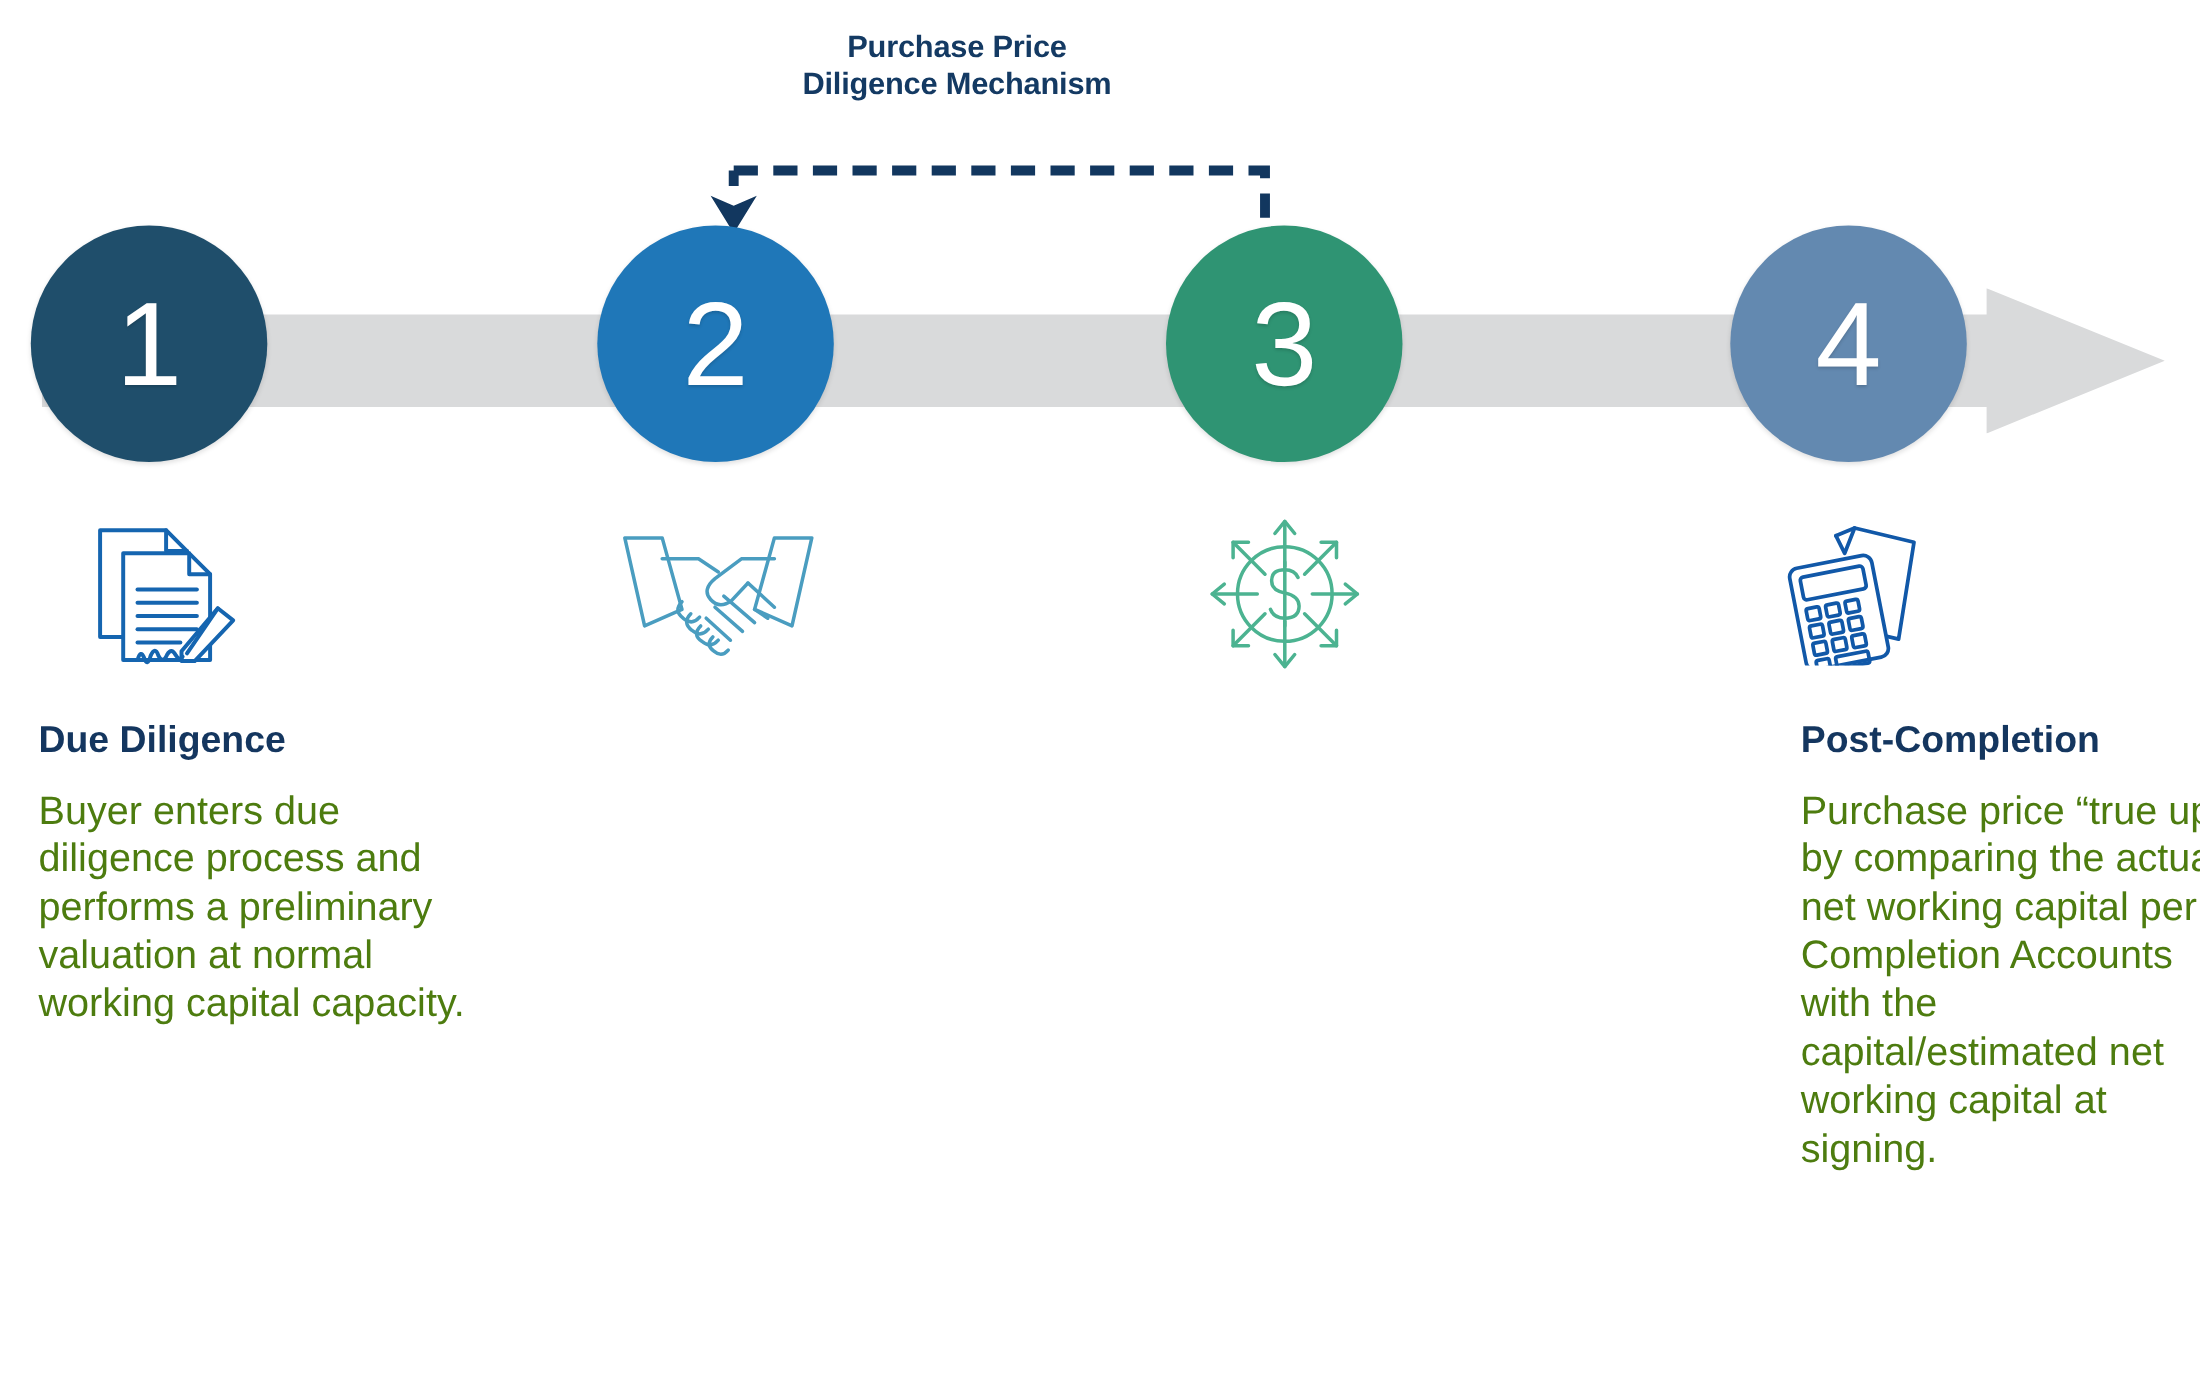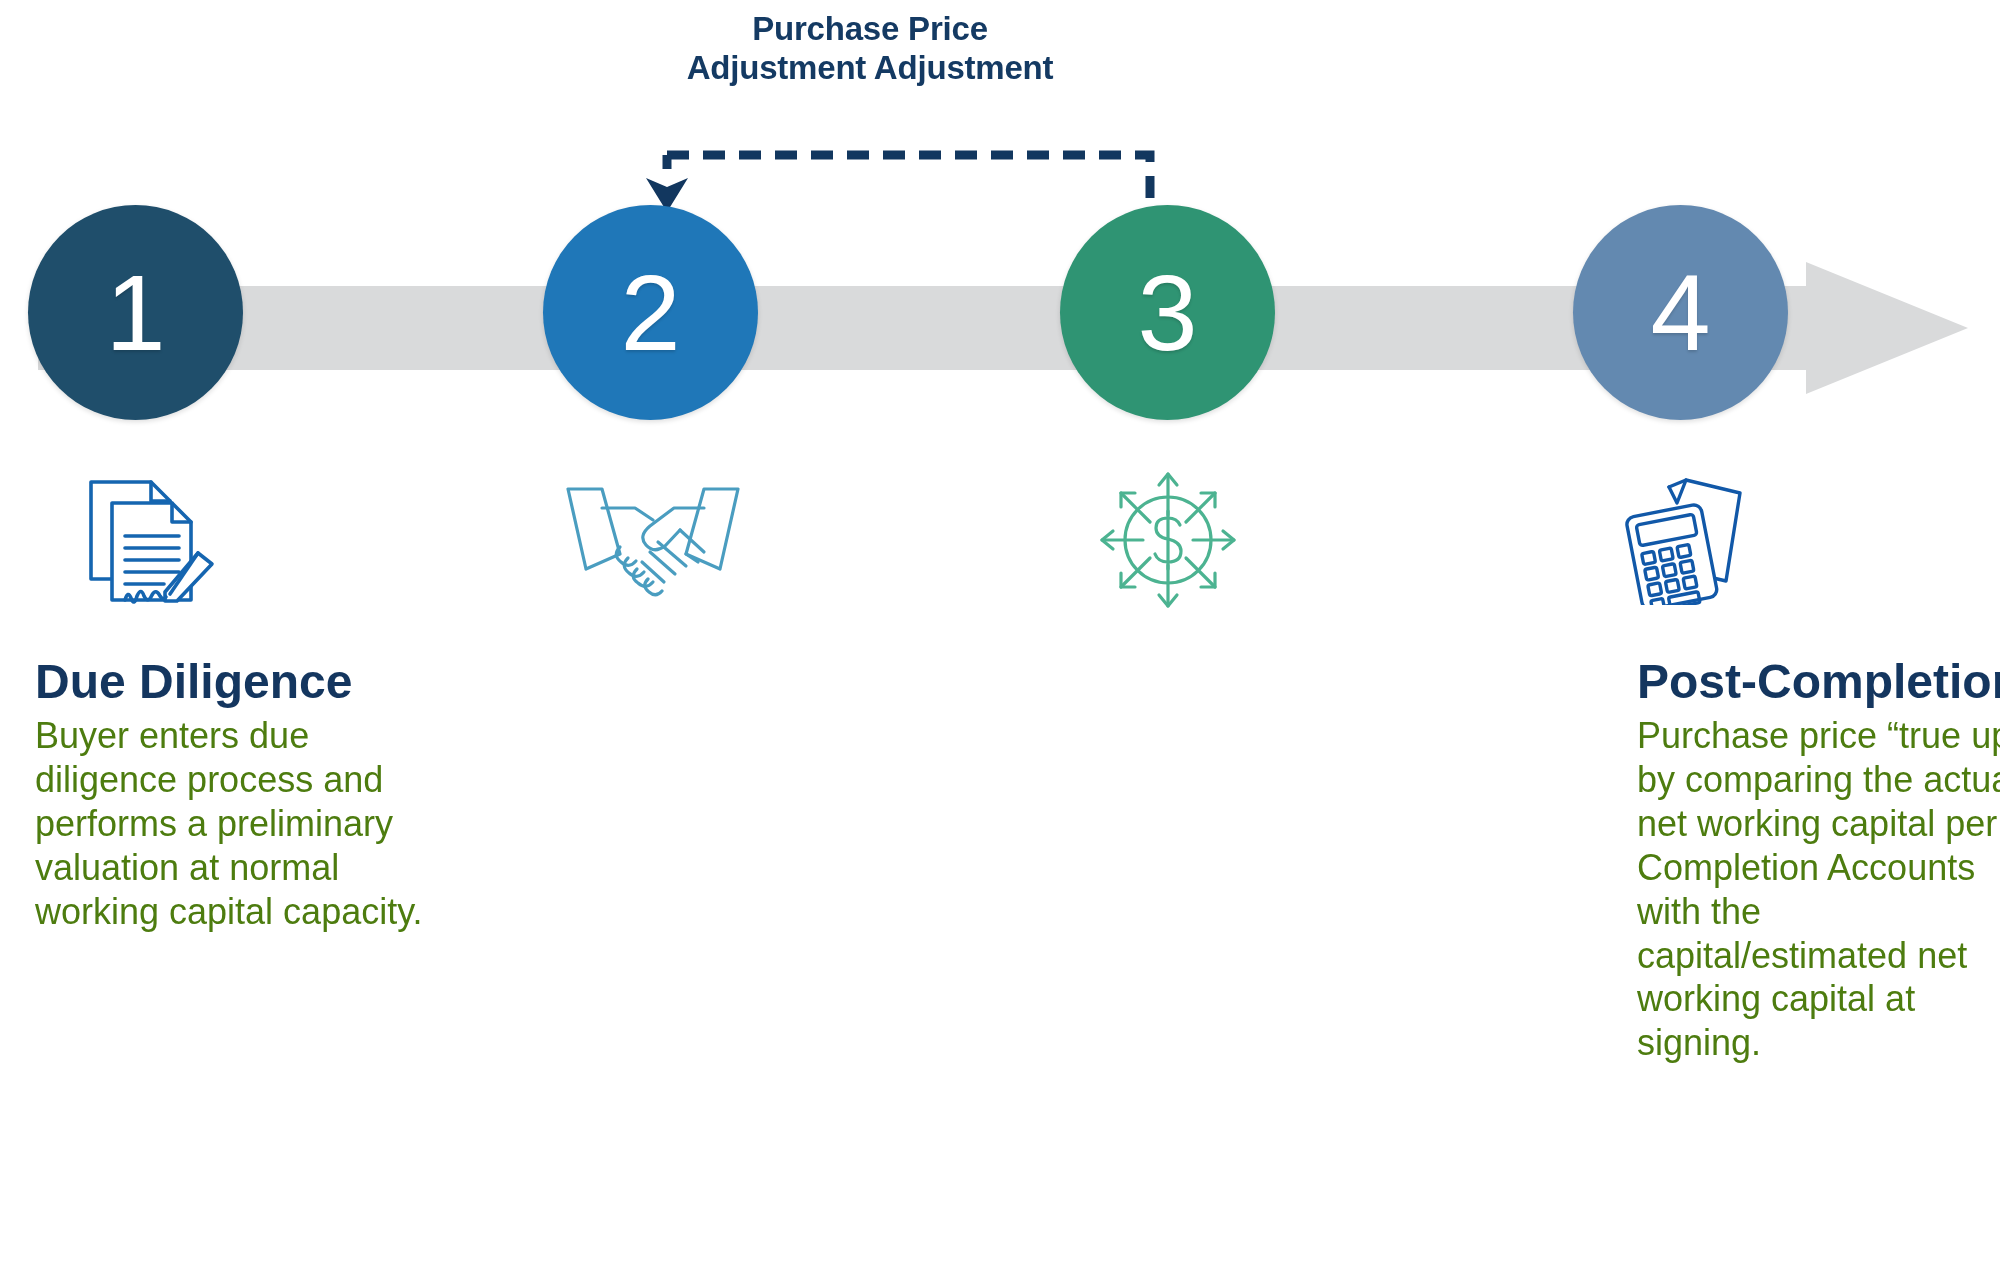--- a/index.html
+++ b/index.html
@@ -15,26 +15,26 @@
     width: 2000px;
     height: 1267px;
     background: #ffffff;
     overflow: hidden;
   }
 
   
   .title {
     position: absolute;
     left: 560px;
-    top: 10px;
+    top: 26px;
     width: 620px;
     text-align: center;
     color: #143a63;
     font-weight: bold;
-    font-size: 33px;
+    font-size: 28px;
     line-height: 1.18;
     letter-spacing: -0.2px;
   }
   .title .ln { display: block; }
 
   
   .connector {
     position: absolute;
     left: 640px;
     top: 140px;
@@ -97,40 +97,40 @@
     width: 400px;
     color: #14365f;
   }
   #col-1 { left: 35px; }
   #col-2 { left: 553px; }
   #col-3 { left: 1062px; }
   #col-4 { left: 1637px; }
 
   .col .heading {
     font-weight: bold;
-    font-size: 48px;
+    font-size: 34px;
     line-height: 1.25;
     color: #14365f;
-    margin-bottom: 2px;
+    margin-bottom: 20px;
   }
   .col .body {
     font-size: 36px;
     line-height: 1.22;
     color: #4d7c0f;
     font-weight: 400;
   }
 </style>
 </head>
 <body>
 
 <div id="canvas">
 
   <div class="title">
     <span class="ln">Purchase Price</span>
-    <span class="ln">Adjustment Adjustment</span>
+    <span class="ln">Diligence Mechanism</span>
   </div>
 
   <svg class="connector" viewBox="0 0 525 80" xmlns="http://www.w3.org/2000/svg">
     <path d="M 27 15 L 510 15 L 510 76" fill="none" stroke="#12375f" stroke-width="9" stroke-dasharray="22 14" stroke-linecap="butt"></path>
     <path d="M 27 15 L 27 36" fill="none" stroke="#12375f" stroke-width="9" stroke-dasharray="14 10"></path>
     <path d="M 27 72 L 6 38 L 27 47 L 48 38 Z" fill="#12375f"></path>
   </svg>
 
   <svg class="timeline-arrow" viewBox="0 0 1930 132" xmlns="http://www.w3.org/2000/svg" preserveAspectRatio="none">
     <path d="M 0 24 L 1768 24 L 1768 0 L 1930 66 L 1768 132 L 1768 108 L 0 108 Z" fill="#d9dadb"></path>

